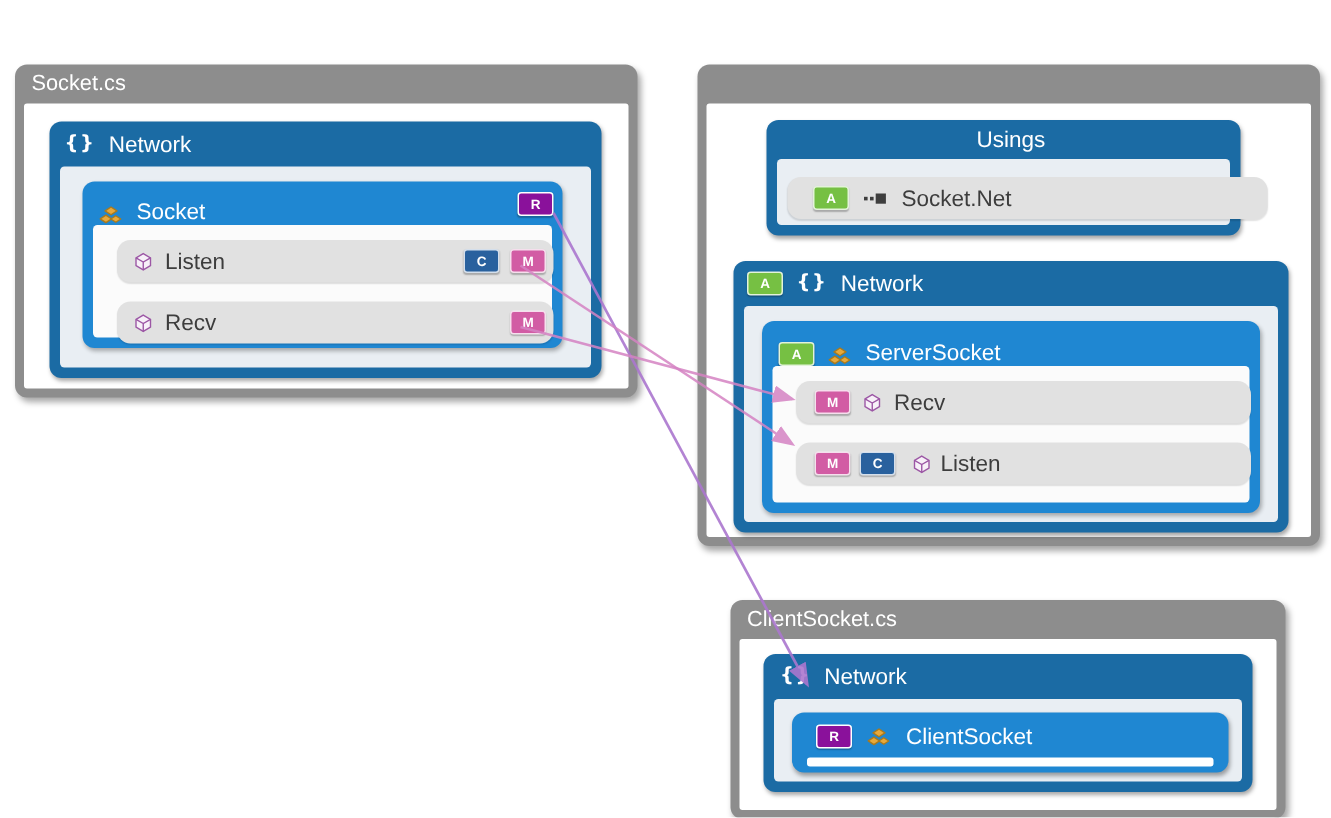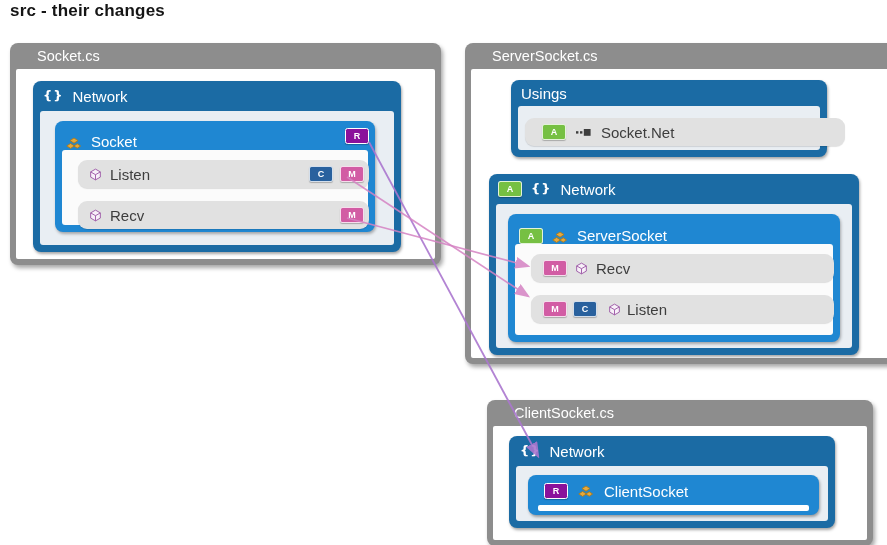--- a/index.html
+++ b/index.html
@@ -9,37 +9,36 @@
     background:#fff;
   }
   .col-title{
     position:absolute;top:1px;font-size:17px;font-weight:700;color:#151515;
     letter-spacing:.2px;
   }
   
   .file-card{
     position:absolute;background:var(--file-header,#8d8d8d);border-radius:8px;
     box-shadow:2px 3px 4px rgba(0,0,0,.35);
-    padding-left:16px;
   }
   .file-title{color:#fff;font-size:14.5px;padding:5px 0 0 11px;white-space:nowrap;}
   .file-body{
     position:absolute;left:6px;right:6px;top:26px;bottom:6px;
     background:#fff;border-radius:2px;
   }
   
   .ns-card{
     position:absolute;background:var(--namespace-blue,#1b6ba4);border-radius:8px;
     box-shadow:1px 2px 3px rgba(0,0,0,.35);
   }
   .ns-header{
     height:30px;display:flex;align-items:center;padding-left:10px;gap:9px;
     color:#fff;font-size:15px;white-space:nowrap;
   }
-  .ns-header.slim{height:26px;}
+  .ns-header.slim{height:26px;justify-content:center;}
   .ns-body{
     position:absolute;left:7px;right:7px;top:30px;bottom:7px;
     background:var(--panel-light,#e9eef3);border-radius:3px;
   }
   .ns-body.slim{top:26px;}
   
   .class-card{
     position:absolute;background:var(--class-blue,#1f87d2);border-radius:8px;
     box-shadow:1px 2px 3px rgba(0,0,0,.3);
   }
@@ -110,21 +109,20 @@
     <g id="class-icon-def">
       <path d="M8 1 L12 3.6 L8 6.2 L4 3.6 Z"></path>
       <path d="M4.6 6.4 L8.4 8.9 L4.6 11.4 L0.8 8.9 Z"></path>
       <path d="M11.2 6.8 L14.5 9 L11.2 11.2 L7.9 9 Z"></path>
     </g>
   </defs>
 </svg>
 
 <div id="stage">
 
-  <div class="col-title" style="left:10px;">src - their changes</div>
 
   <div class="file-card" style="left:10px;top:43px;width:415px;height:222px;">
     <div class="file-title">Socket.cs</div>
     <div class="file-body">
 
       <div class="ns-card" style="left:17px;top:12px;width:368px;height:171px;">
         <div class="ns-header">
           <span class="ns-icon">{}</span>
           <span>Network</span>
         </div>
@@ -165,21 +163,20 @@
 
             </div>
           </div>
         </div>
       </div>
 
     </div>
   </div>
 
   <div class="file-card" style="left:465px;top:43px;width:415px;height:321px;">
-    <div class="file-title">ServerSocket.cs</div>
     <div class="file-body">
 
       <div class="ns-card" style="left:40px;top:11px;width:316px;height:77px;">
         <div class="ns-header slim">
           <span>Usings</span>
         </div>
         <div class="ns-body slim">
           <div class="row pad-lg" style="left:7px;top:12px;width:295px;height:28px;">
             <span class="badge badge-a">A</span>
             <svg class="svg-icon" width="15" height="9" viewBox="0 0 15 9">

